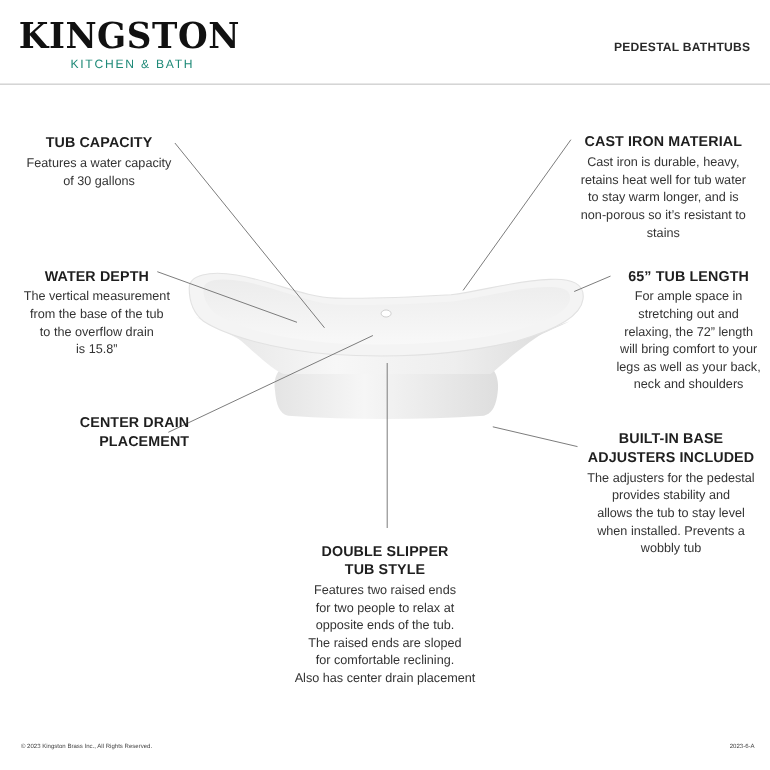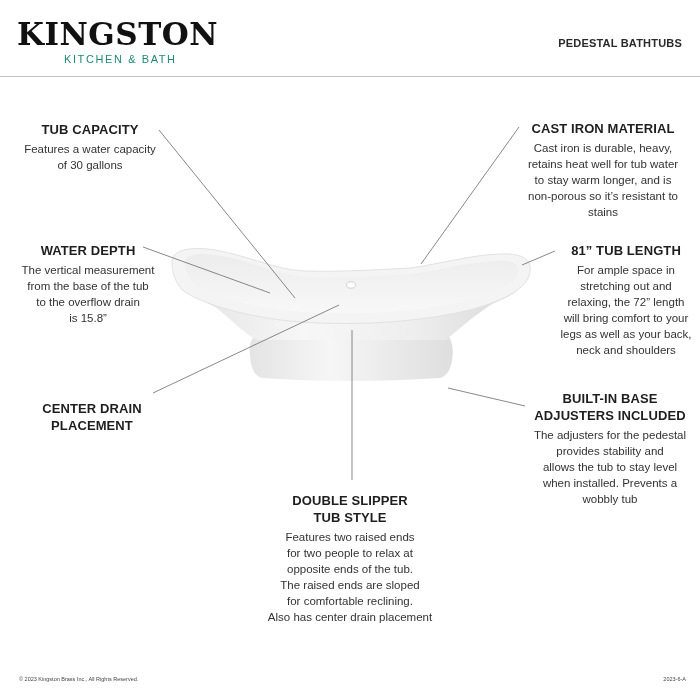--- a/index.html
+++ b/index.html
@@ -33,21 +33,21 @@
       white-space: pre-line;
     }
     .callout .desc {
       font-family: "Liberation Sans", sans-serif;
       font-size: 11.5px; line-height: 16px; color: #333333; margin-top: 3px;
       white-space: pre-line;
     }
 
     .c-capacity { left: 10px; top: 121px; width: 160px; }
     .c-depth { left: 8px; top: 242px; width: 160px; }
-    .c-drain { left: 12px; top: 400px; width: 160px; }
+    .c-drain { left: 12px; top: 375px; width: 160px; text-align: right; }
     .c-castiron { left: 508px; top: 120px; width: 190px; }
     .c-length { left: 556px; top: 242px; width: 140px; }
     .c-adjusters { left: 520px; top: 390px; width: 180px; }
     .c-slipper { left: 250px; top: 492px; width: 200px; }
 
     .tub { position: absolute; left: 0; top: 0; width: 700px; height: 700px; }
     .leaders { position: absolute; left: 0; top: 0; width: 700px; height: 700px; }
 
     .footer-copy {
       position: absolute; left: 19px; top: 676px;
@@ -133,21 +133,21 @@
 <div class="callout c-castiron">
   <div class="title">CAST IRON MATERIAL</div>
   <div class="desc">Cast iron is durable, heavy,
 retains heat well for tub water
 to stay warm longer, and is
 non-porous so it’s resistant to
 stains</div>
 </div>
 
 <div class="callout c-length">
-  <div class="title">81” TUB LENGTH</div>
+  <div class="title">65” TUB LENGTH</div>
   <div class="desc">For ample space in
 stretching out and
 relaxing, the 72” length
 will bring comfort to your
 legs as well as your back,
 neck and shoulders</div>
 </div>
 
 <div class="callout c-adjusters">
   <div class="title">BUILT-IN BASE

